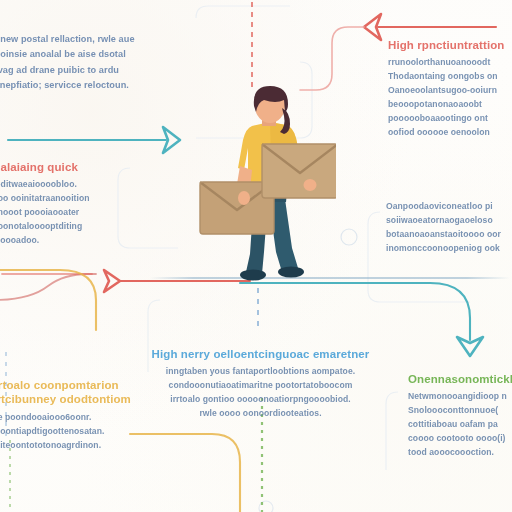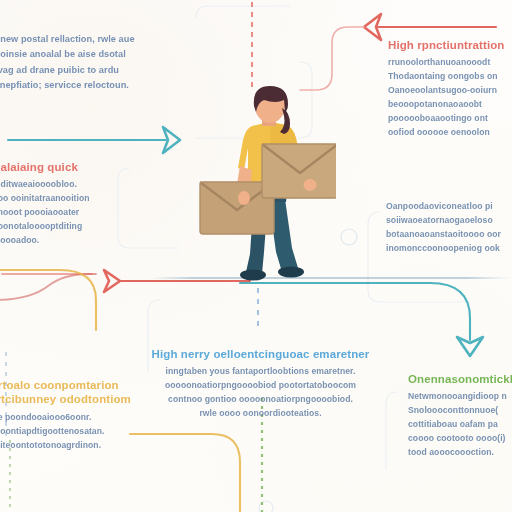--- a/index.html
+++ b/index.html
@@ -226,23 +226,23 @@
 
   <div class="block" id="blk-compare">
     <p>Oanpoodaoviconeatloo pi</p>
     <p>soiiwaoeatornaogaoeloso</p>
     <p>botaanoaoanstaoitoooo oor</p>
     <p>inomonccoonoopeniog ook</p>
   </div>
 
   <div class="block" id="blk-center">
     <h3 class="h-blue">High nerry oelloentcinguoac emaretner</h3>
-    <p>inngtaben yous fantaportloobtions emaretner.</p>
-    <p>ooooonoatiorpngoooobiod pootortatoboocom</p>
-    <p>contnoo gontioo ooooonoatiorpngoooobiod.</p>
+    <p>inngtaben yous fantaportloobtions aompatoe.</p>
+    <p>condooonutiaoatimaritne pootortatoboocom</p>
+    <p>irrtoalo gontioo ooooonoatiorpngoooobiod.</p>
     <p>rwle oooo oonoordiooteatios.</p>
   </div>
 
   <div class="block" id="blk-bottomleft">
     <h3 class="h-gold" style="white-space: pre-line;">irrtoalo coonpomtarion
 artcibunney ododtontiom</h3>
     <p>ide poondooaiooo6oonr.</p>
     <p>usoontiapdtigoottenosatan.</p>
     <p>itaiteoontototonoagrdinon.</p>
   </div>

